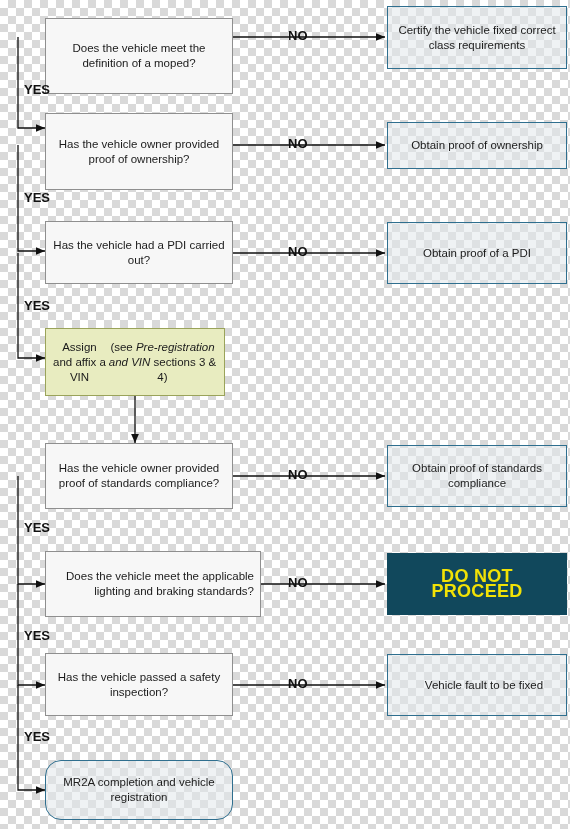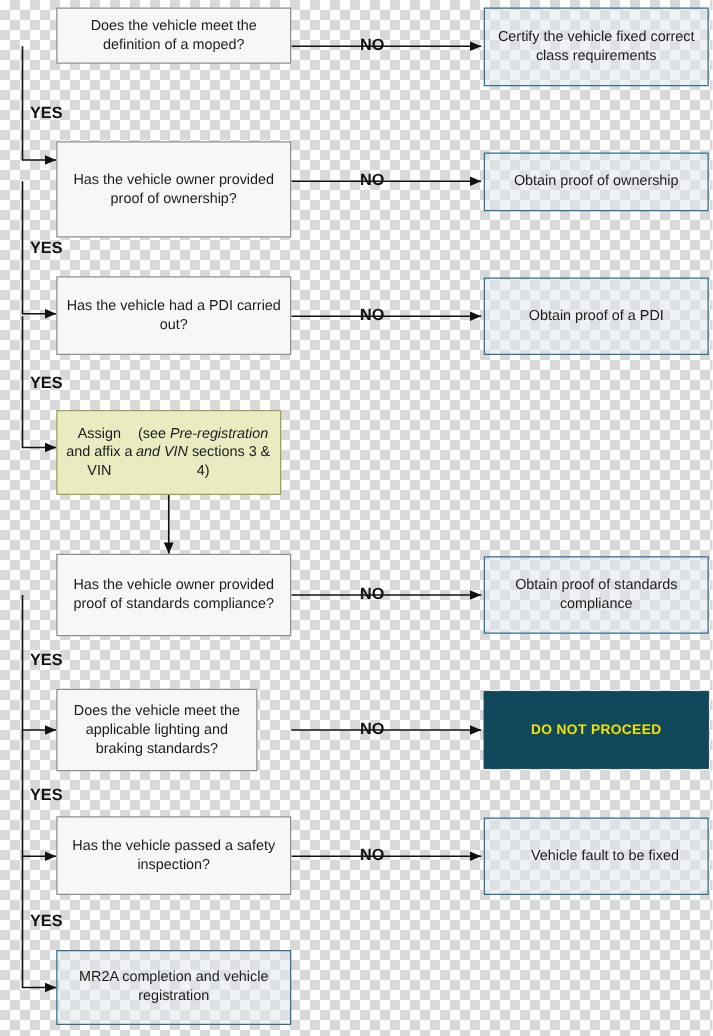--- a/index.html
+++ b/index.html
@@ -52,21 +52,21 @@
   }
   .final {
     background: rgba(226,232,235,0.55);
     border: 1px solid #2f6f8f;
   }
   .stop {
     background: #11485c;
     border: 1px solid #11485c;
     color: #f2e205;
     font-weight: bold;
-    font-size: 11px;
+    font-size: 18px;
     letter-spacing: 0.3px;
   }
   .lbl {
     position: absolute;
     font-weight: bold;
     font-size: 12.5px;
     color: #111111;
   }
   .lbl.no { font-size: 13px; }
   .lbl.yes { font-size: 13px; margin-left: 20px; }
@@ -115,21 +115,21 @@
 
       <path d="M233,685 L385,685"></path>
 
       <path d="M18,685 L18,790 L45,790"></path>
     </g>
     <g stroke="#111111" stroke-width="1.3" fill="none">
       <path d="M18,37 L45,37" marker-end="url(#arrow)" style="display:none"></path>
     </g>
   </svg>
 
-  <div class="node decision" style="left:45px; top:6px; width:188px; height:45px;">
+  <div class="node decision" style="left:45px; top:18px; width:188px; height:76px;">
     <span>Does the vehicle meet the definition of a moped?</span>
   </div>
   <div class="node outcome" style="left:387px; top:6px; width:180px; height:63px;">
     <span>Certify the vehicle fixed correct class requirements</span>
   </div>
   <div class="lbl no" style="left:288px; top:28px;">NO</div>
   <div class="lbl yes" style="left:4px; top:82px;">YES</div>
 
   <div class="node decision" style="left:45px; top:113px; width:188px; height:77px;">
     <span>Has the vehicle owner provided proof of ownership?</span>
@@ -156,35 +156,35 @@
 
   <div class="node decision" style="left:45px; top:443px; width:188px; height:66px;">
     <span>Has the vehicle owner provided proof of standards compliance?</span>
   </div>
   <div class="node outcome" style="left:387px; top:445px; width:180px; height:62px;">
     <span>Obtain proof of standards compliance</span>
   </div>
   <div class="lbl no" style="left:288px; top:467px;">NO</div>
   <div class="lbl yes" style="left:4px; top:520px;">YES</div>
 
-  <div class="node decision" style="left:45px; top:551px; width:161px; height:66px;">
+  <div class="node decision" style="left:45px; top:551px; width:216px; height:66px;text-align:right;">
     <span>Does the vehicle meet the applicable lighting and braking standards?</span>
   </div>
   <div class="node stop" style="left:387px; top:553px; width:180px; height:62px;">
     <span>DO NOT PROCEED</span>
   </div>
   <div class="lbl no" style="left:288px; top:575px;">NO</div>
   <div class="lbl yes" style="left:4px; top:628px;">YES</div>
 
   <div class="node decision" style="left:45px; top:653px; width:188px; height:63px;">
     <span>Has the vehicle passed a safety inspection?</span>
   </div>
   <div class="node outcome" style="left:387px; top:654px; width:180px; height:62px;padding-left:20px;">
     <span>Vehicle fault to be fixed</span>
   </div>
   <div class="lbl no" style="left:288px; top:676px;">NO</div>
   <div class="lbl yes" style="left:4px; top:729px;">YES</div>
 
-  <div class="node final" style="left:45px; top:760px; width:188px; height:60px;">
+  <div class="node final" style="left:45px; top:760px; width:188px; height:60px;border-radius:16px;">
     <span>MR2A completion and vehicle registration</span>
   </div>
 
 </div>
 
 </body></html>

